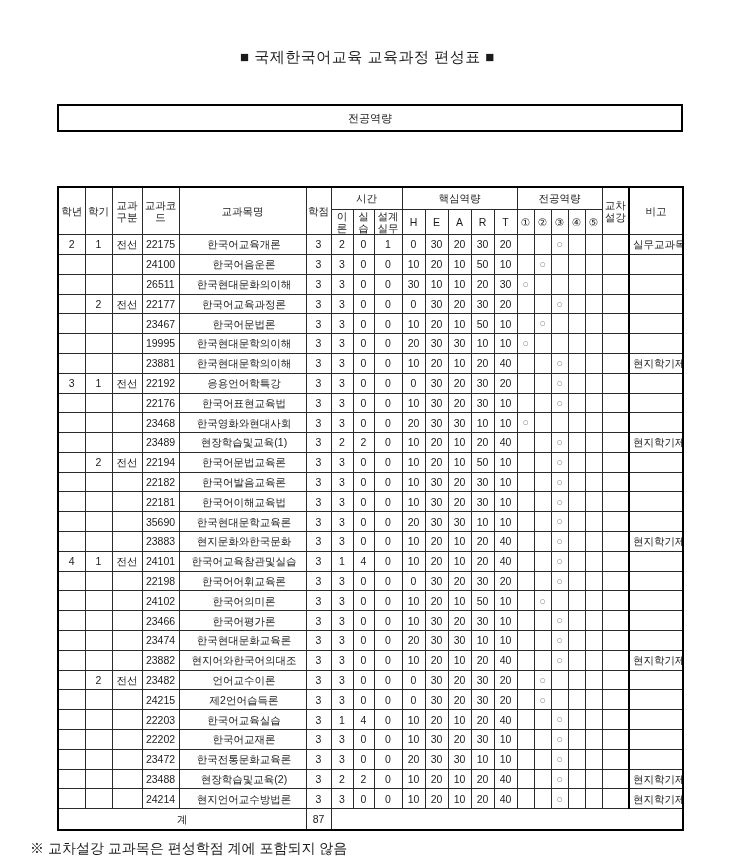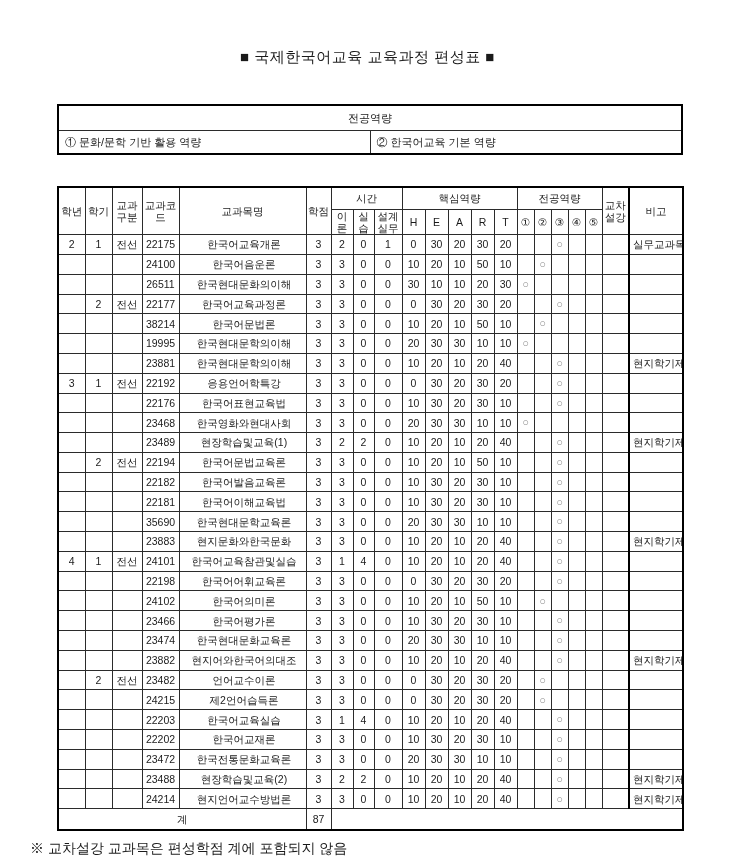--- a/index.html
+++ b/index.html
@@ -54,24 +54,20 @@
 
   <h1 class="title">■ 국제한국어교육 교육과정 편성표 ■</h1>
 
   <table class="comp-table">
     <thead>
       <tr>
         <th colspan="2">전공역량</th>
       </tr>
     </thead>
     <tbody>
-      <tr>
-        <td>① 문화/문학 기반 활용 역량</td>
-        <td>② 한국어교육 기본 역량</td>
-      </tr>
     </tbody>
   </table>
 
   <table class="cur-table">
     <colgroup>
       <col style="width:27px">
         <col style="width:27px">
         <col style="width:30px">
       <col style="width:37px">
         <col style="width:127px">
@@ -212,21 +208,21 @@
           <td class="col-m3">○</td>
           <td class="col-m4"></td>
           <td class="col-m5"></td>
           <td class="col-cross"></td>
           <td class="col-note"></td>
         </tr>
         <tr>
           <td class="col-year"></td>
           <td class="col-semester"></td>
           <td class="col-category"></td>
-          <td class="col-code">38214</td>
+          <td class="col-code">23467</td>
           <td class="col-name">한국어문법론</td>
           <td class="col-credits">3</td>
           <td class="col-theory">3</td>
           <td class="col-practice">0</td>
           <td class="col-design">0</td>
           <td class="col-h">10</td>
           <td class="col-e">20</td>
           <td class="col-a">10</td>
           <td class="col-r">50</td>
           <td class="col-t">10</td>

